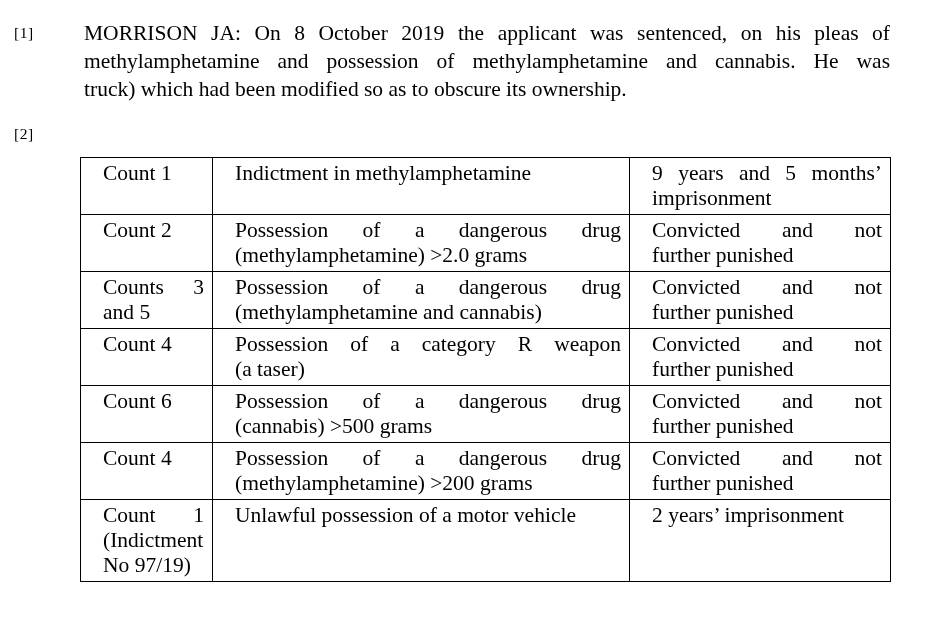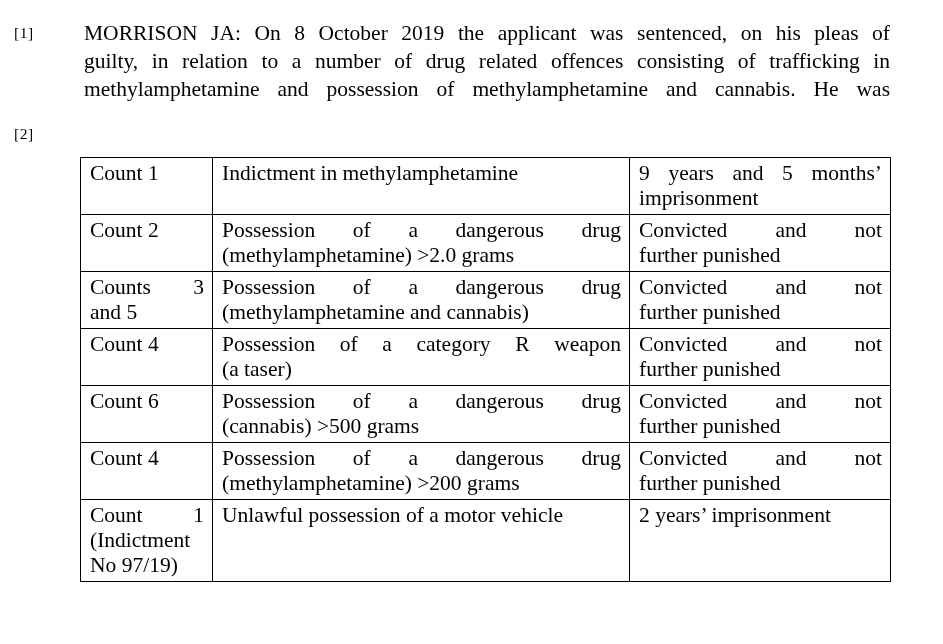--- a/index.html
+++ b/index.html
@@ -57,39 +57,39 @@
   table.sentences {
     border-collapse: collapse;
     table-layout: fixed;
     width: 810px;
     margin: 9px 0 0 66px;
     font-size: 21.5px;
   }
   table.sentences td {
     border: 1.5px solid #000000;
     vertical-align: top;
-    padding: 3px 8px 3px 9px;
+    padding: 3px 8px 3px 22px;
     line-height: 25px;
     overflow: hidden;
   }
   col.c-count   { width: 132px; }
   col.c-offence { width: 417px; }
   col.c-sentence{ width: 261px; }
 </style>
 </head>
 <body>
 
 <div class="page">
 
   <div class="para">
     <div class="pnum">[1]</div>
     <div class="ptext">
       <div class="line just"><span class="lead-bold">MORRISON JA:</span> <span>On 8 October 2019 the applicant was sentenced, on his pleas of</span></div>
-      <div class="line just">guilty, in relation to a number of drug related offences consisting of trafficking in</div>
       <div class="line just">methylamphetamine and possession of methylamphetamine and cannabis.  He was</div>
+      <div class="line">truck) which had been modified so as to obscure its ownership.</div>
     </div>
   </div>
 
   <div class="para">
     <div class="pnum">[2]</div>
   </div>
 
   <table class="sentences">
     <colgroup>
       <col class="c-count">

